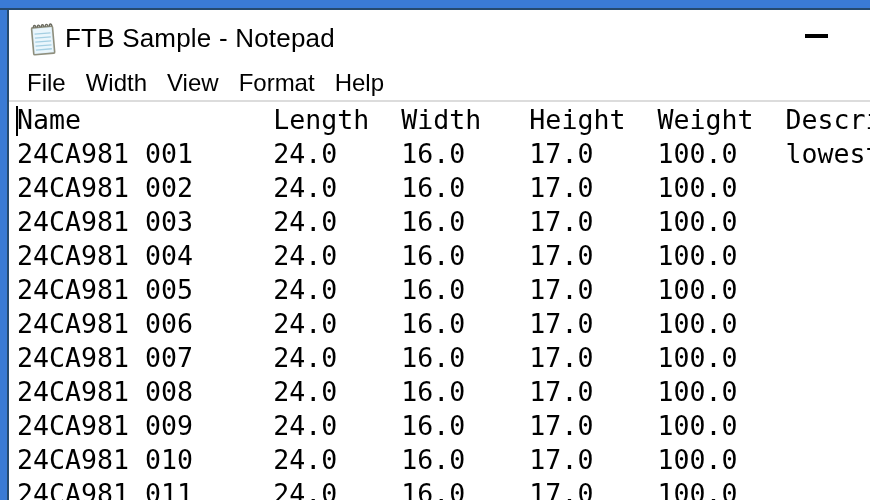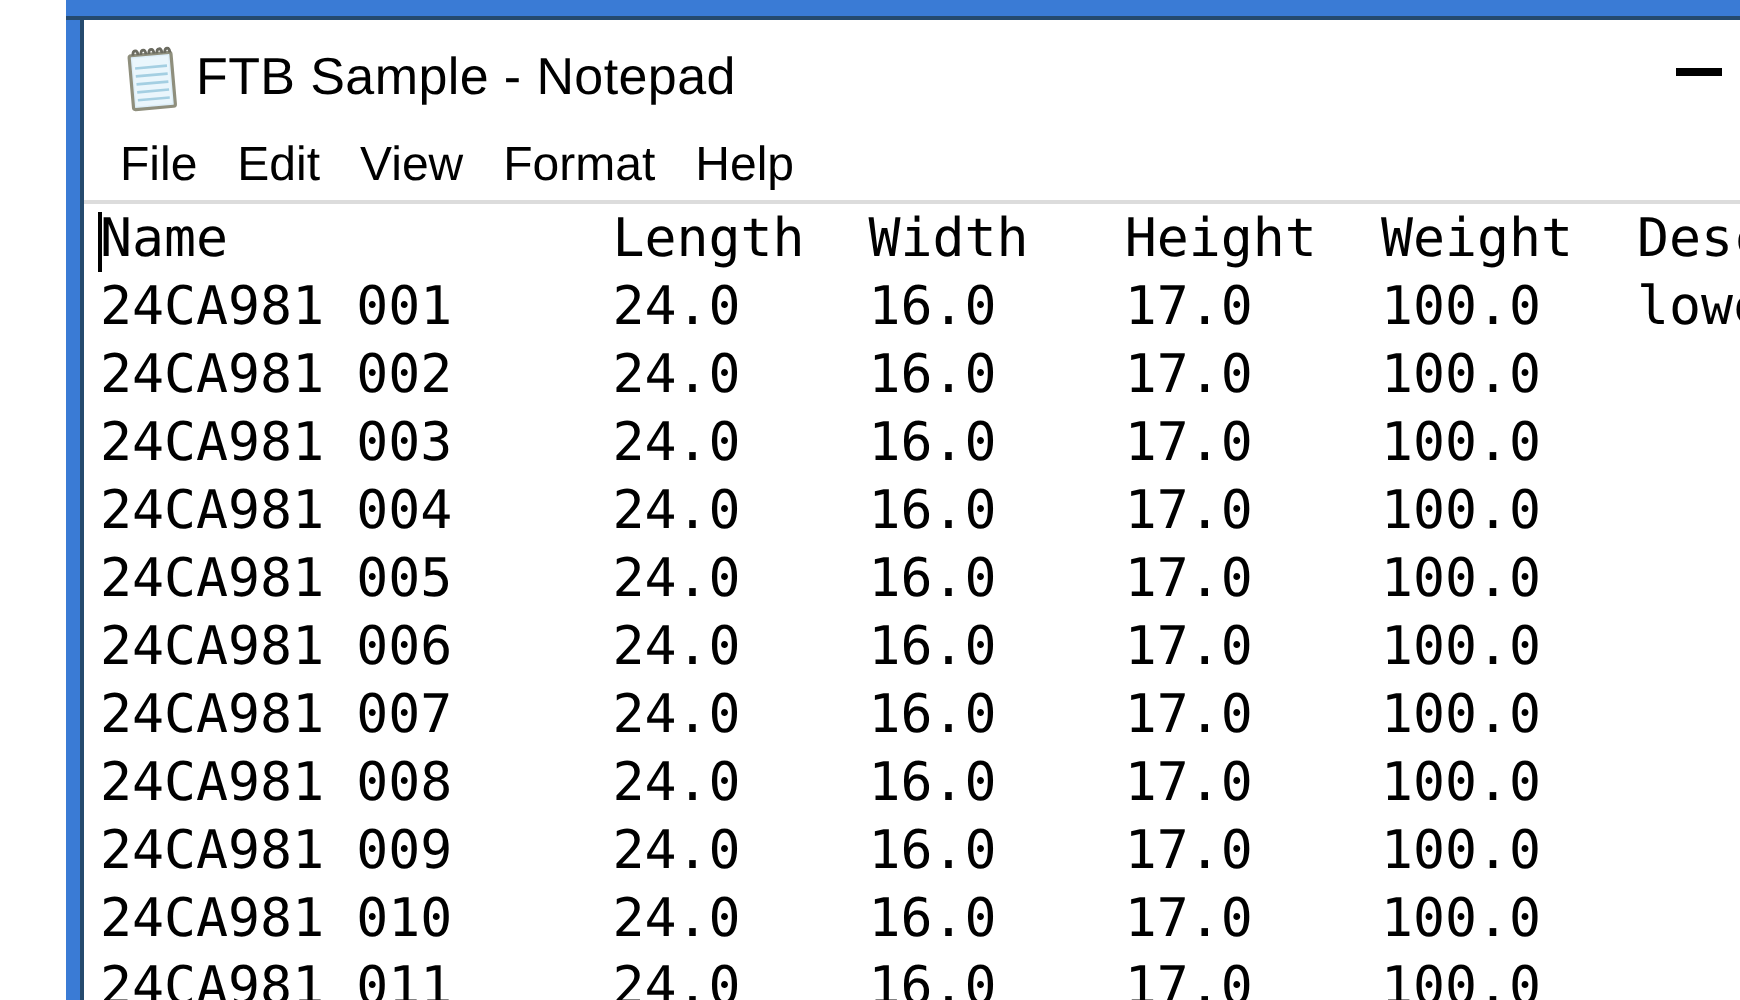--- a/index.html
+++ b/index.html
@@ -7,21 +7,21 @@
     --accent-border-dark:#254a6e;
     --separator:#dcdcdc;
     --text:#000000;
   }
   *{box-sizing:border-box;}
   html,body{margin:0;padding:0;}
   body{
     width:870px;height:500px;overflow:hidden;position:relative;
     background:#ffffff;font-family:"Liberation Sans",sans-serif;color:var(--text);
   }
-  .window{position:absolute;inset:0;background:#d946ef;margin-left:33px;}
+  .window{position:absolute;inset:0;background:#d946ef;}
   .border-top{
     position:absolute;top:0;left:0;right:0;height:10px;z-index:5;
     background:linear-gradient(to bottom,var(--accent-border) 0,var(--accent-border) 8px,var(--accent-border-dark) 8px,var(--accent-border-dark) 10px);
   }
   .border-left{
     position:absolute;top:0;left:0;bottom:0;width:9px;z-index:4;
     background:linear-gradient(to right,var(--accent-border) 0,var(--accent-border) 7px,var(--accent-border-dark) 7px,var(--accent-border-dark) 9px);
   }
   .titlebar{
     position:absolute;top:10px;left:9px;right:0;height:56px;
@@ -79,21 +79,21 @@
       </svg>
     </span>
     <span class="title">FTB Sample - Notepad</span>
     <div class="minimize">
       <div class="dash"></div>
     </div>
   </div>
 
   <div class="menubar">
     <span class="menu-item">File</span>
-    <span class="menu-item">Edit</span>
+    <span class="menu-item">Width</span>
     <span class="menu-item">View</span>
     <span class="menu-item">Format</span>
     <span class="menu-item">Help</span>
   </div>
 
   <div class="separator"></div>
 
   <div class="editor">
     <div class="caret" style="display: block;"></div>
     <pre class="content">Name		Length	Width	Height	Weight	Description

